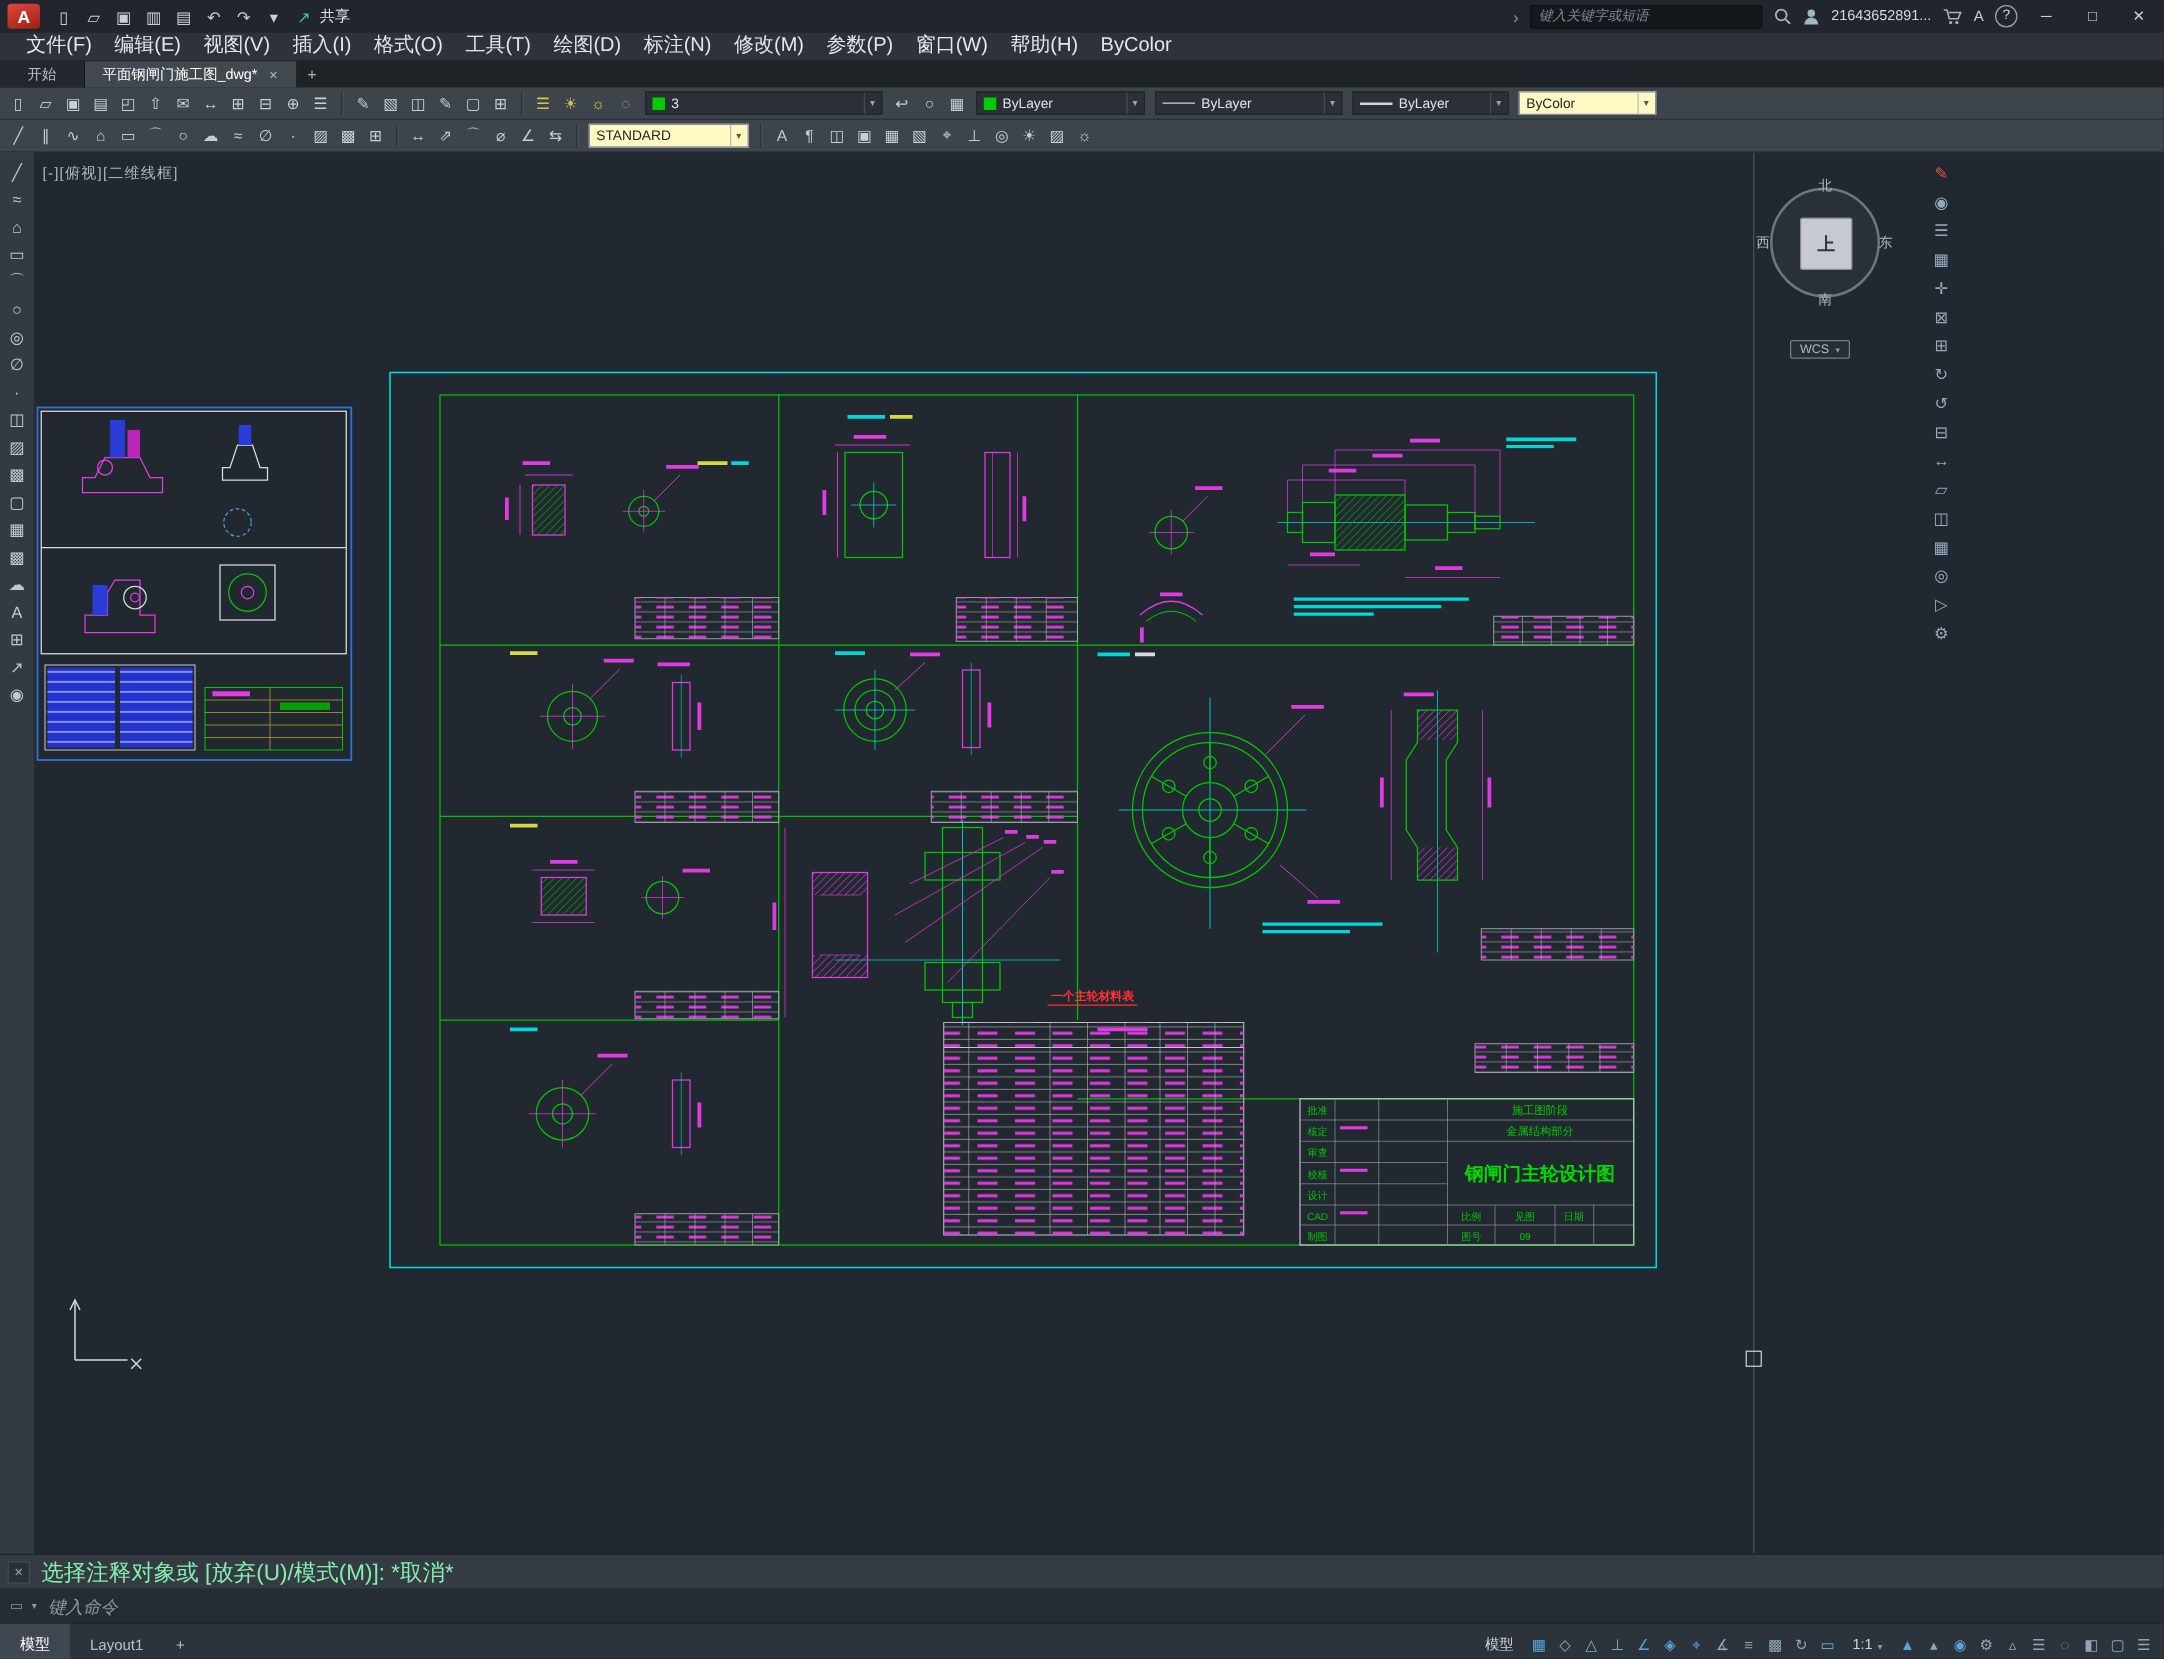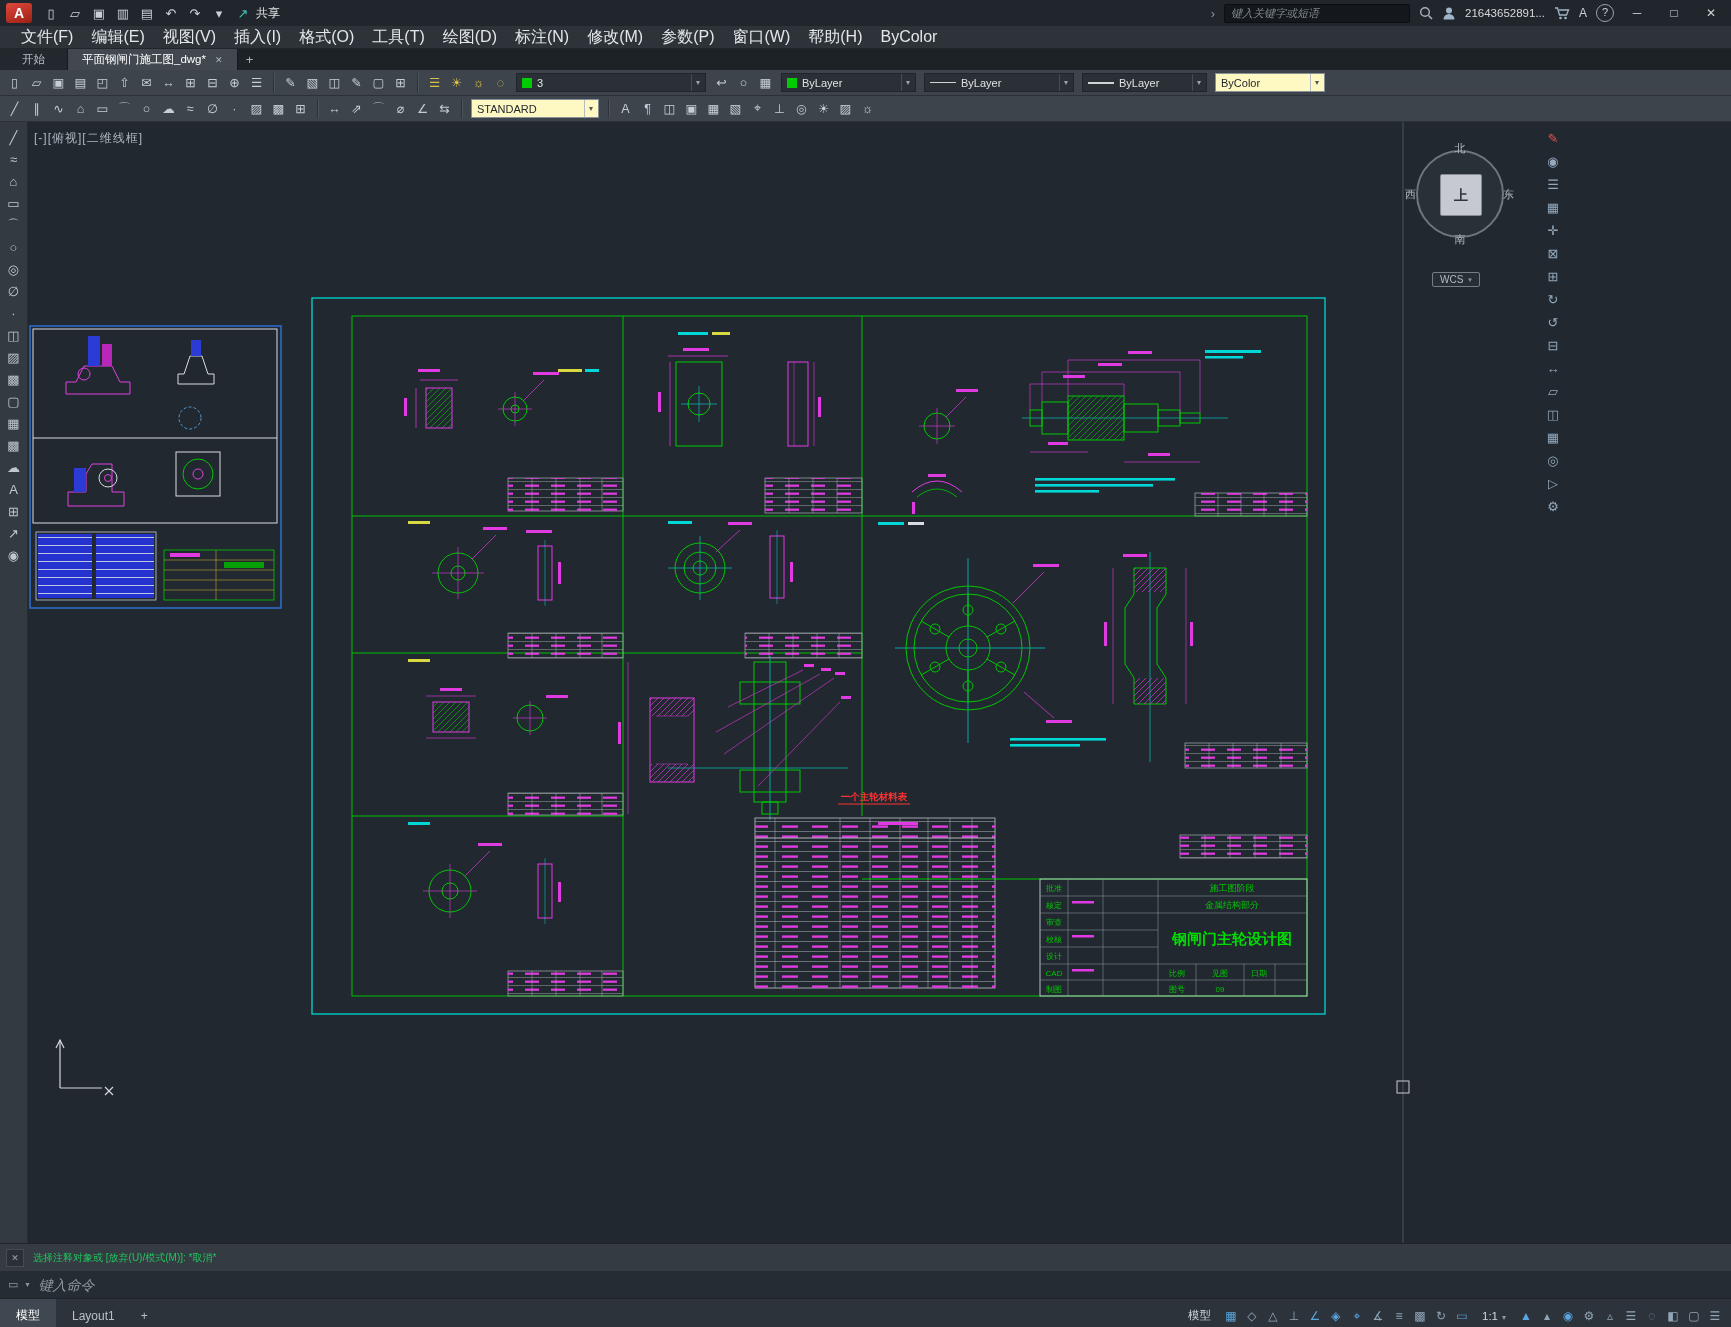--- a/index.html
+++ b/index.html
@@ -65,21 +65,21 @@
   .vc-e{right:-4px;top:50%;transform:translateY(-50%);}
   .vc-face{position:absolute;left:30px;top:30px;width:40px;height:40px;background:#c6cad0;border:1px solid #868c92;border-radius:2px;color:#30353b;font-size:14px;font-weight:bold;line-height:40px;text-align:center;}
   .wcs{position:absolute;left:1404px;top:150px;padding:1px 7px;border:1px solid #767d84;border-radius:2px;font-size:10px;color:#b4bac0;display:flex;gap:5px;align-items:center;background:rgba(50,56,62,.4);}
   .wcs .caret{font-size:7px;color:#8f979f;}
   .right-navbar{position:absolute;left:1512px;top:6px;width:26px;display:flex;flex-direction:column;gap:3px;align-items:center;}
   .right-navbar .icon{width:22px;height:20px;color:#93a9bd;font-size:13px;}
 
   
   .cmd-history-row{height:27px;display:flex;align-items:center;background:#343b42;border-top:1px solid #1f2429;padding:0 6px;gap:9px;}
   .cmd-close{width:16px;height:16px;font-size:9px;color:#9aa2aa;display:flex;align-items:center;justify-content:center;background:#2a3036;border:1px solid #454c53;}
-  .cmd-history-text{font-size:10px;color:#22c55e;}
+  .cmd-history-text{font-size:18px;color:#86efac;}
   .cmd-input-row{height:27px;display:flex;align-items:center;background:#262c33;padding:0 8px;gap:7px;}
   .cmd-tool{color:#8f979f;font-size:11px;}
   .cmd-caret{color:#8f979f;font-size:8px;}
   .cmd-input{flex:1;background:transparent;border:none;outline:none;color:#ec4899;font-size:14px;font-style:italic;}
   .cmd-input::placeholder{color:#8f979f;}
 
   
   .statusbar{height:33px;background:#2d333a;display:flex;align-items:center;border-top:1px solid #1f2429;}
   .sb-left{display:flex;height:100%;align-items:stretch;font-size:12px;}
   .ltab{padding:0 16px;display:flex;align-items:center;color:#b9c1c8;}

